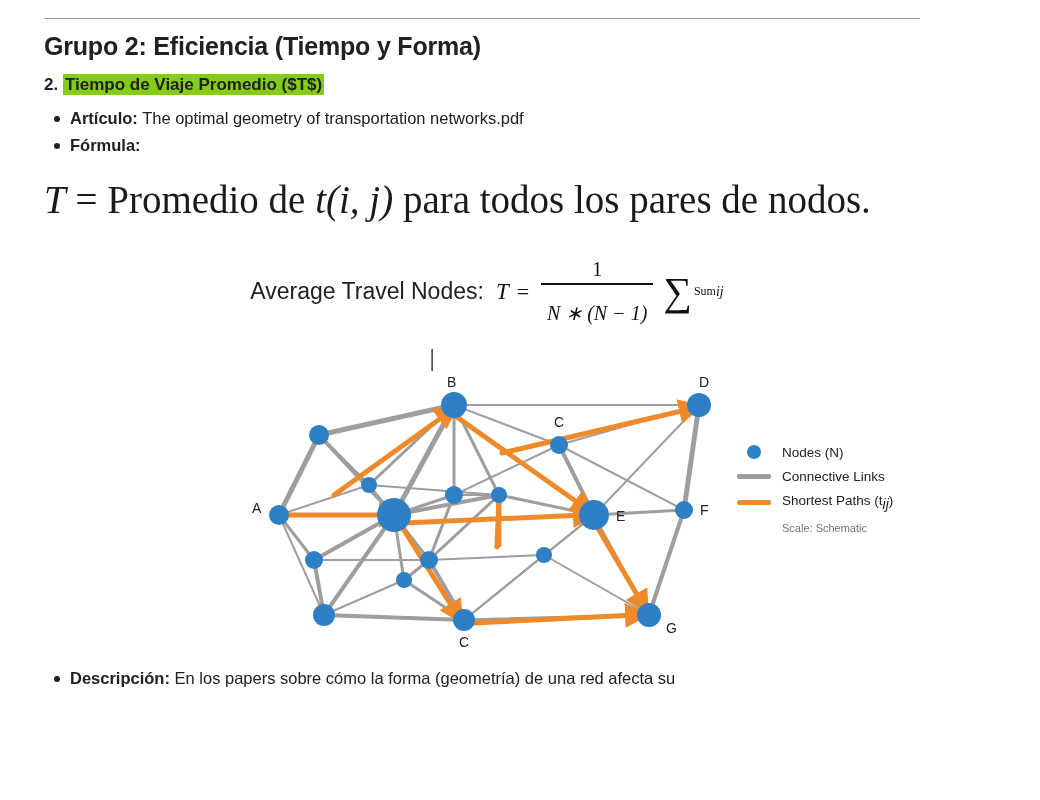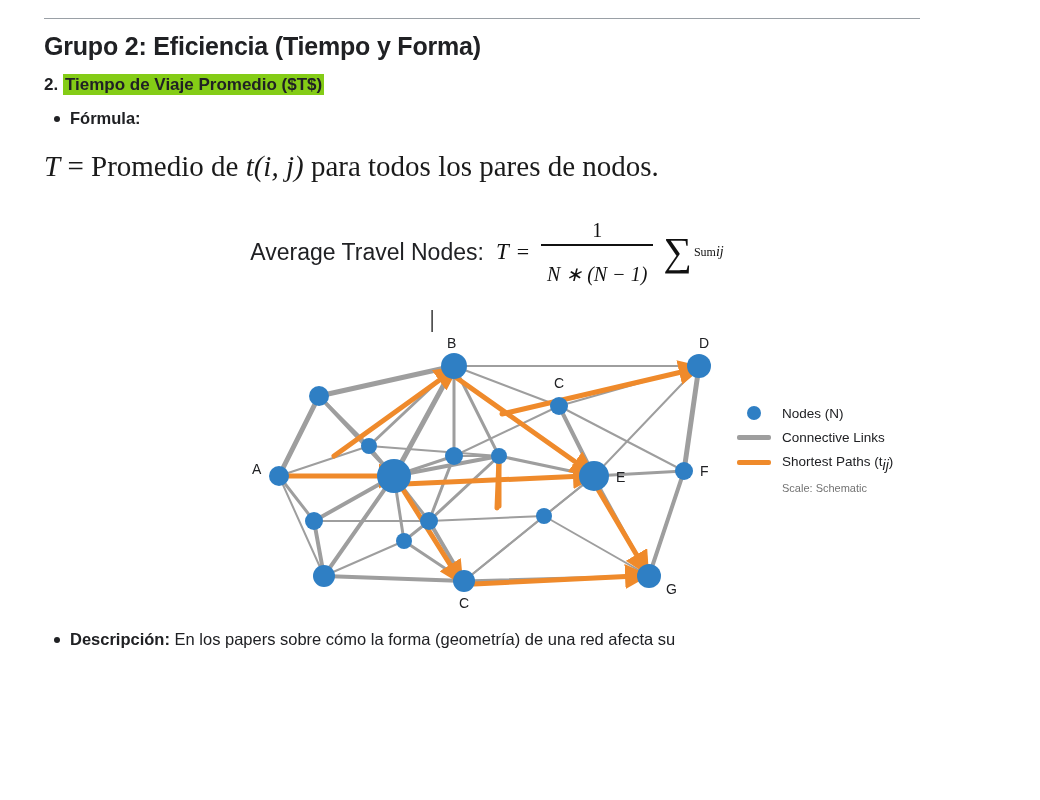--- a/index.html
+++ b/index.html
@@ -74,21 +74,21 @@
     border-radius: 50%;
     background: #202124;
   }
   .lbl {
     font-weight: bold;
   }
 
   
   .display-formula {
     font-family: "Liberation Serif", serif;
-    font-size: 29px;
+    font-size: 39px;
     margin: 18px 0 0 0;
     color: #1a1a1a;
     white-space: nowrap;
   }
   .display-formula .it { font-style: italic; }
 
   
   .formula-row {
     display: flex;
     align-items: center;
@@ -234,20 +234,23 @@
   <div class="content">
 
     <h1 class="section-title">Grupo 2: Eficiencia (Tiempo y Forma)</h1>
 
     <div class="numbered-heading">
       <span class="num">2.</span>
       <span class="hl">Tiempo de Viaje Promedio ($T$)</span>
     </div>
 
     <ul class="bullets">
+      <li>
+        <span class="lbl">Artículo:</span><span> The optimal geometry of transportation networks.pdf</span>
+      </li>
       <li>
         <span class="lbl">Fórmula:</span><span></span>
       </li>
     </ul>
 
     <div class="display-formula">
       <span class="it">T</span>
       <span>=</span>
       <span>Promedio de</span>
       <span class="it">t(i, j)</span>

